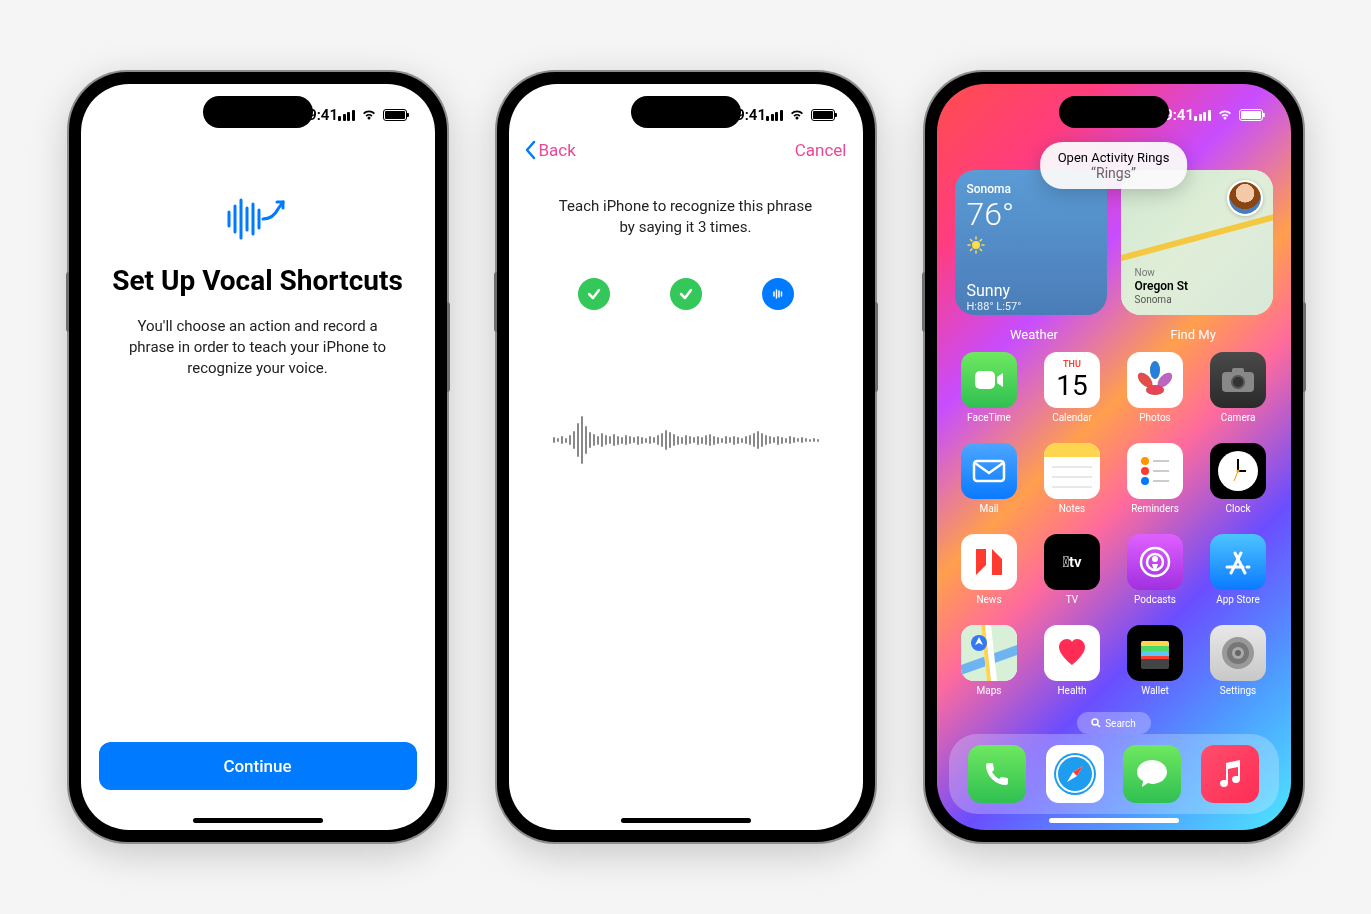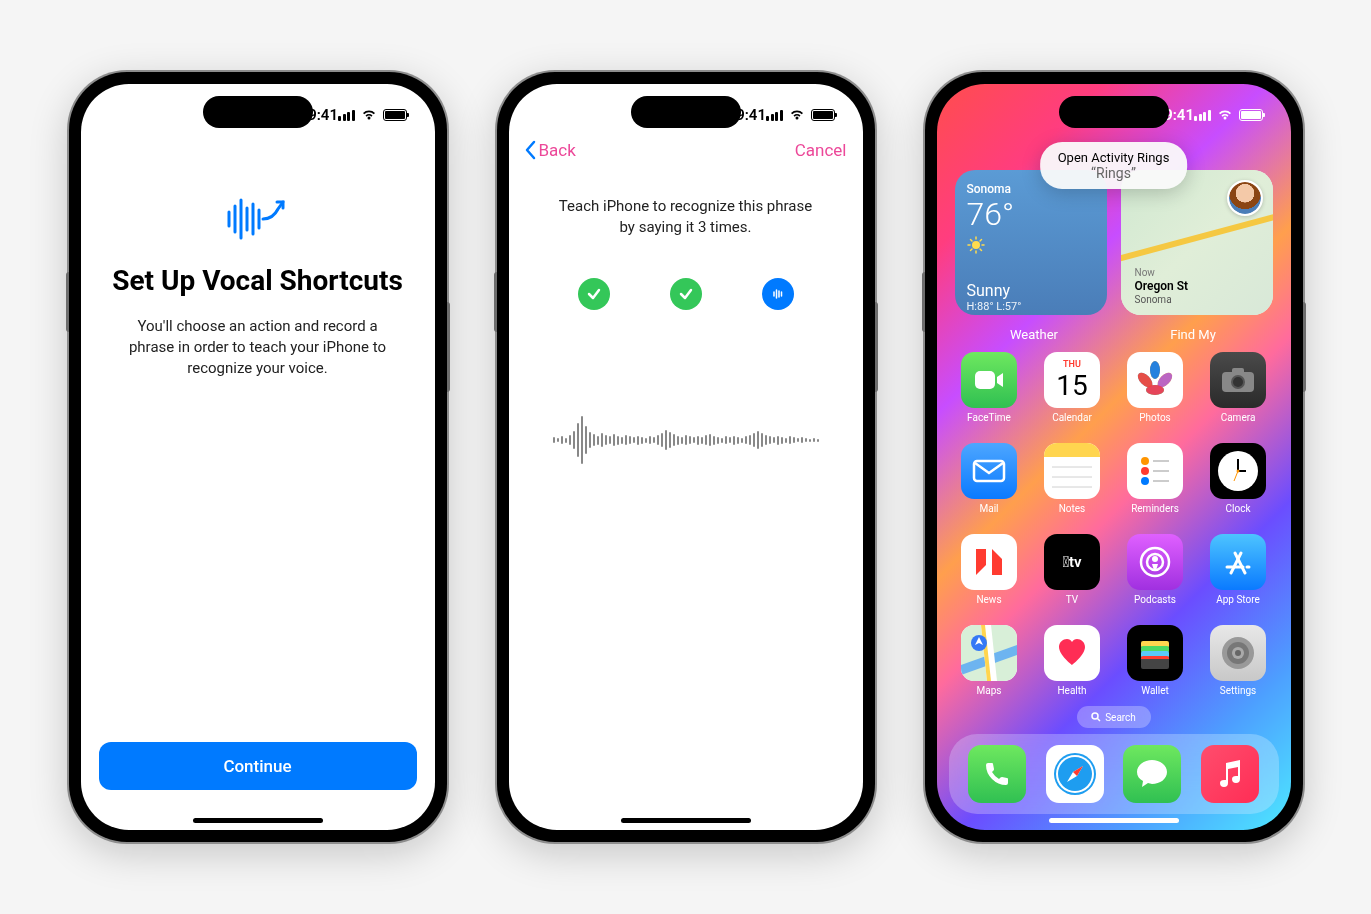--- a/index.html
+++ b/index.html
@@ -63,21 +63,21 @@
 .findmy .info{position:absolute;bottom:10px;left:14px;color:#000}
 .findmy .now{color:#777;font-size:10px}
 .findmy .place{font-size:12px;font-weight:600;margin:1px 0}
 .findmy .city{font-size:10px;color:#555}
 .wlabel{text-align:center;color:#fff;font-size:13px;margin-bottom:10px;display:flex;}
 .wlabel span{flex:1}
 .grid{display:grid;grid-template-columns:repeat(4,1fr);gap:20px 14px;margin-bottom:8px}
 .app{display:flex;flex-direction:column;align-items:center;gap:4px}
 .app-icon{width:56px;height:56px;border-radius:13px;display:flex;align-items:center;justify-content:center;font-size:26px;position:relative;overflow:hidden}
 .app-label{color:#fff;font-size:10px;text-align:center}
-.search-pill{margin:10px auto 0;width:74px;height:22px;background:rgba(255,255,255,.28);border-radius:14px;display:flex;align-items:center;justify-content:center;gap:4px;color:#fff;font-size:10px;backdrop-filter:blur(10px)}
+.search-pill{margin:16px auto 0;width:74px;height:22px;background:rgba(255,255,255,.28);border-radius:14px;display:flex;align-items:center;justify-content:center;gap:4px;color:#fff;font-size:10px;backdrop-filter:blur(10px)}
 .dock{position:absolute;bottom:16px;left:12px;right:12px;height:80px;background:rgba(255,255,255,.25);border-radius:28px;display:flex;justify-content:space-around;align-items:center;padding:0 10px;backdrop-filter:blur(20px)}
 .dock .app-icon{width:58px;height:58px}
 
 
 .ic-facetime{background:linear-gradient(180deg,#6ee85f,#30c052)}
 .ic-calendar{background:#fff}
 .ic-photos{background:#fff}
 .ic-camera{background:linear-gradient(180deg,#4a4a4a,#2a2a2a)}
 .ic-mail{background:linear-gradient(180deg,#4da6ff,#0a7aff)}
 .ic-notes{background:#fff}

